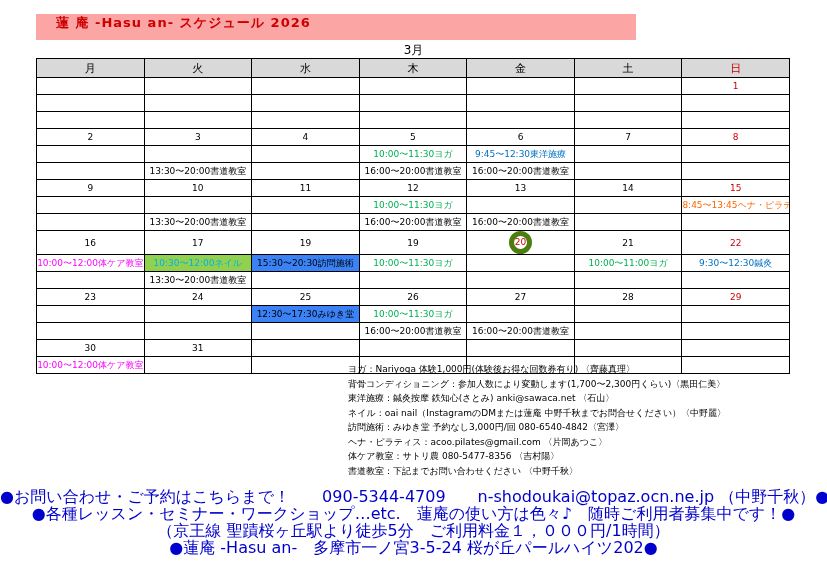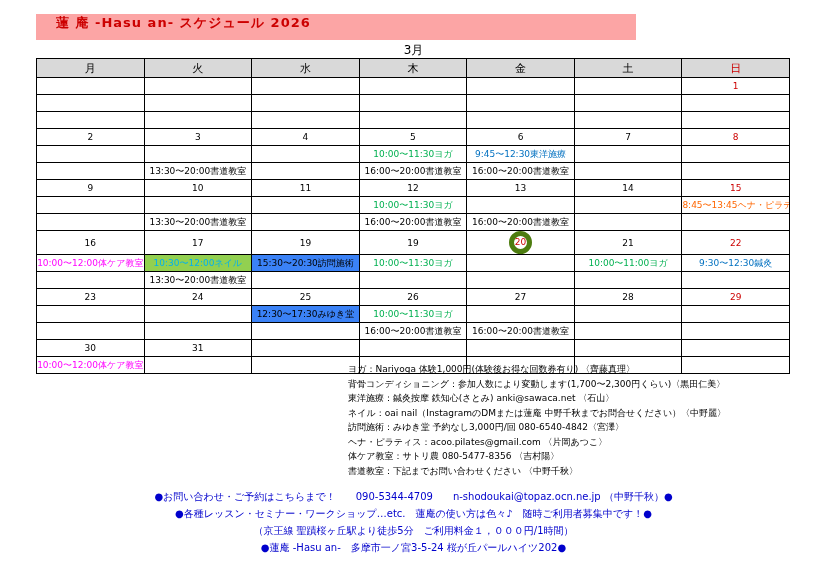--- a/index.html
+++ b/index.html
@@ -75,21 +75,21 @@
   
   .legend{
     position:absolute;left:348px;top:362px;
     font-size:9px;line-height:14.5px;
   }
   .legend div{white-space:nowrap;}
 
   
   .footer{
     position:absolute;left:0;top:488px;width:827px;
-    text-align:center;color:#0000cc;font-size:10px;line-height:17px;
+    text-align:center;color:#0000cc;font-size:16px;line-height:17px;
   }
   .footer div{white-space:nowrap;}
 </style>
 </head>
 <body>
 
 <div class="page">
 
   <div class="banner">
     <span class="banner-text">蓮 庵 -Hasu an- スケジュール  2026</span>

